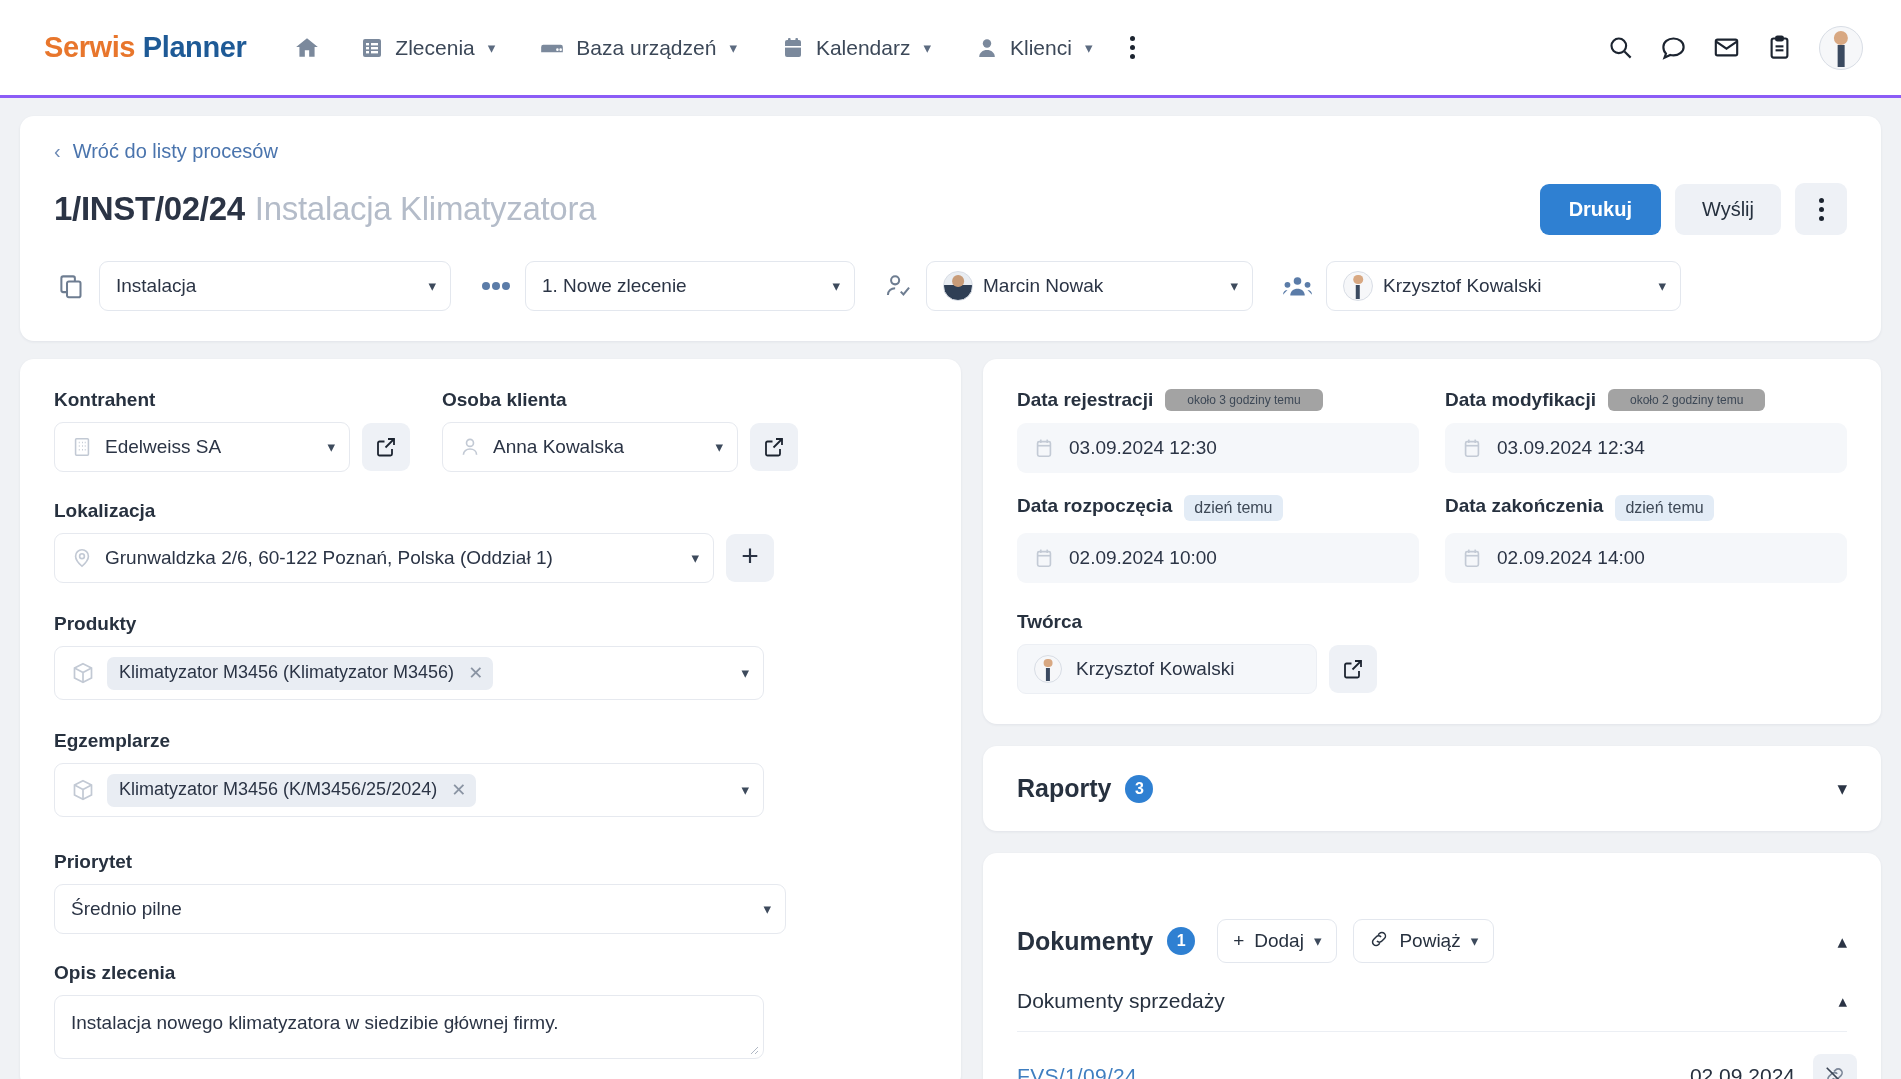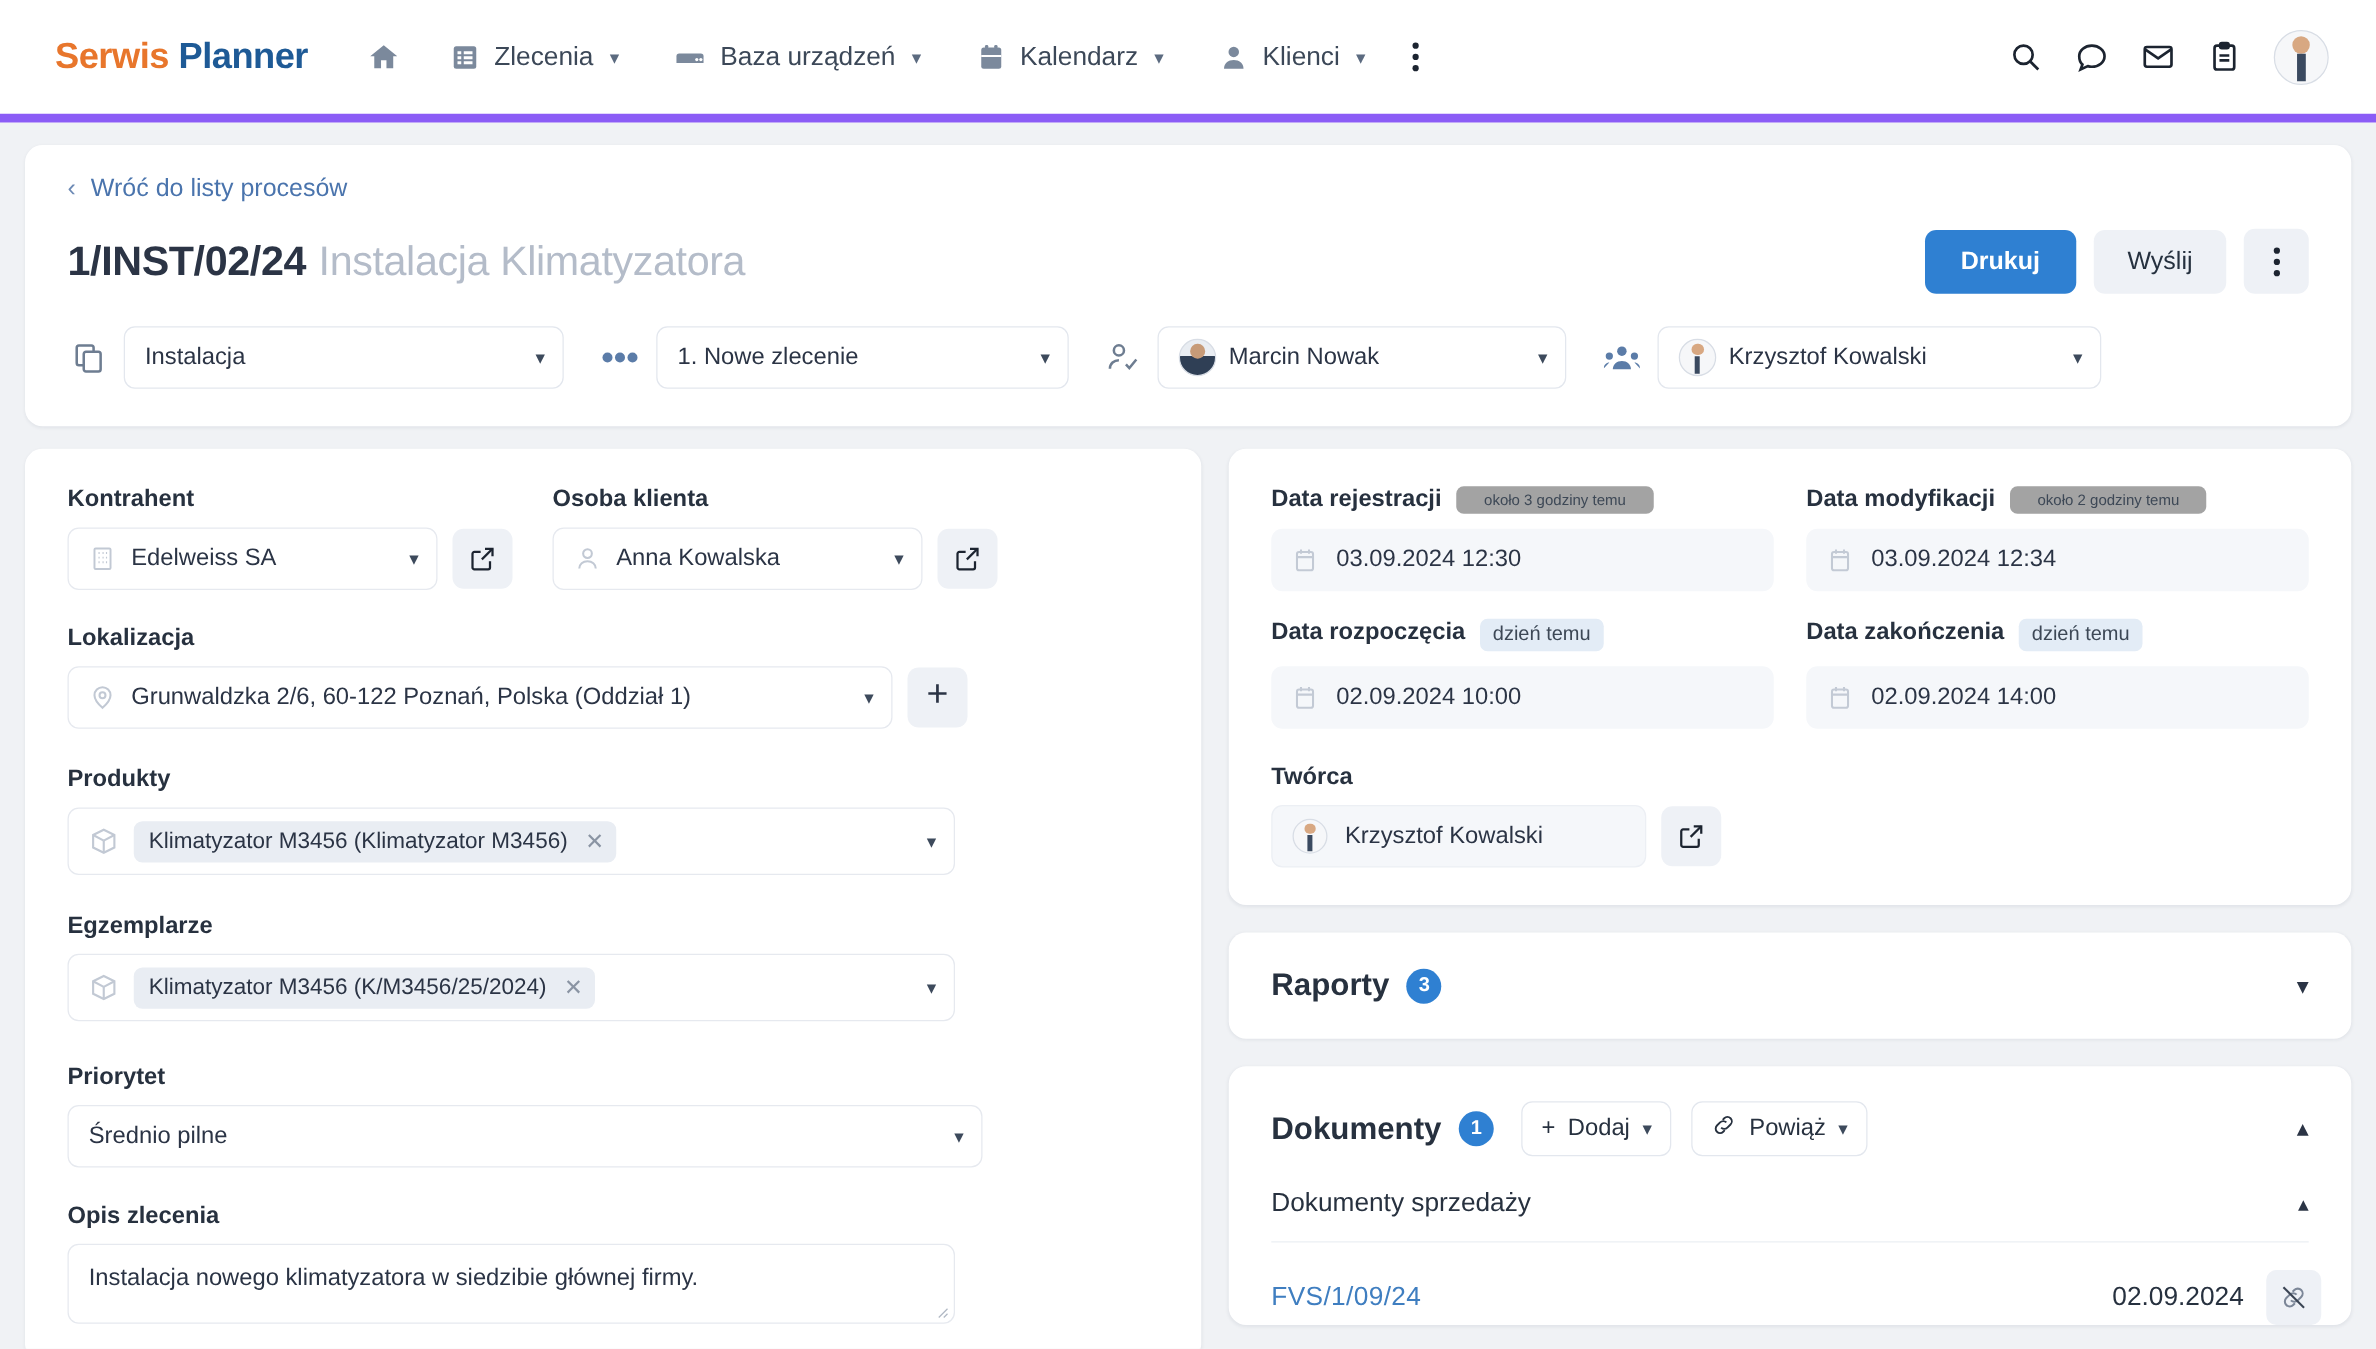--- a/index.html
+++ b/index.html
@@ -6,21 +6,21 @@
   html, body {
     width: 1901px; height: 1079px;
     background: #f0f2f5;
     font-family: "Liberation Sans", sans-serif;
     overflow: hidden;
     color: #2b3445;
   }
   
   .navbar {
     height: 98px; background: #ffffff; display: flex; align-items: center;
-    padding: 0 28px 0 44px; border-bottom: 7px solid #8b5cf6;
+    padding: 0 28px 0 44px; border-bottom: 3px solid #8b5cf6;
     position: relative; z-index: 5;
   }
   .logo { font-size: 29px; font-weight: 700; letter-spacing: -0.4px; white-space: nowrap; }
   .logo .s1 { color: #e8762c; }
   .logo .s2 { color: #1e5a96; }
   .nav-items { display: flex; align-items: center; gap: 0px; margin-left: 30px; }
   .nav-item {
     display: flex; align-items: center; gap: 11px;
     padding: 10px 22px; cursor: pointer; color: #3c4858;
     font-size: 21px; white-space: nowrap;
@@ -582,21 +582,21 @@
 
       <div class="panel">
         <div class="sec-head">
           <span class="sec-title">Raporty</span>
           <span class="count-badge">3</span>
           <span class="sec-chev">▾</span>
         </div>
       </div>
 
       <div class="panel">
-        <div class="sec-head" style="padding-bottom:18px;">
+        <div class="sec-head" style="padding-bottom:18px;margin-top:38px;">
           <span class="sec-title">Dokumenty</span>
           <span class="count-badge">1</span>
           <button class="mini-btn" style="margin-left:22px;">
             <span>+</span>
             <span>Dodaj</span>
             <span class="chev">▾</span>
           </button>
           <button class="mini-btn" style="margin-left:16px;">
             <span>
               <svg width="20" height="20" viewBox="0 0 24 24" fill="none" stroke="#27313f" stroke-width="1.8">

